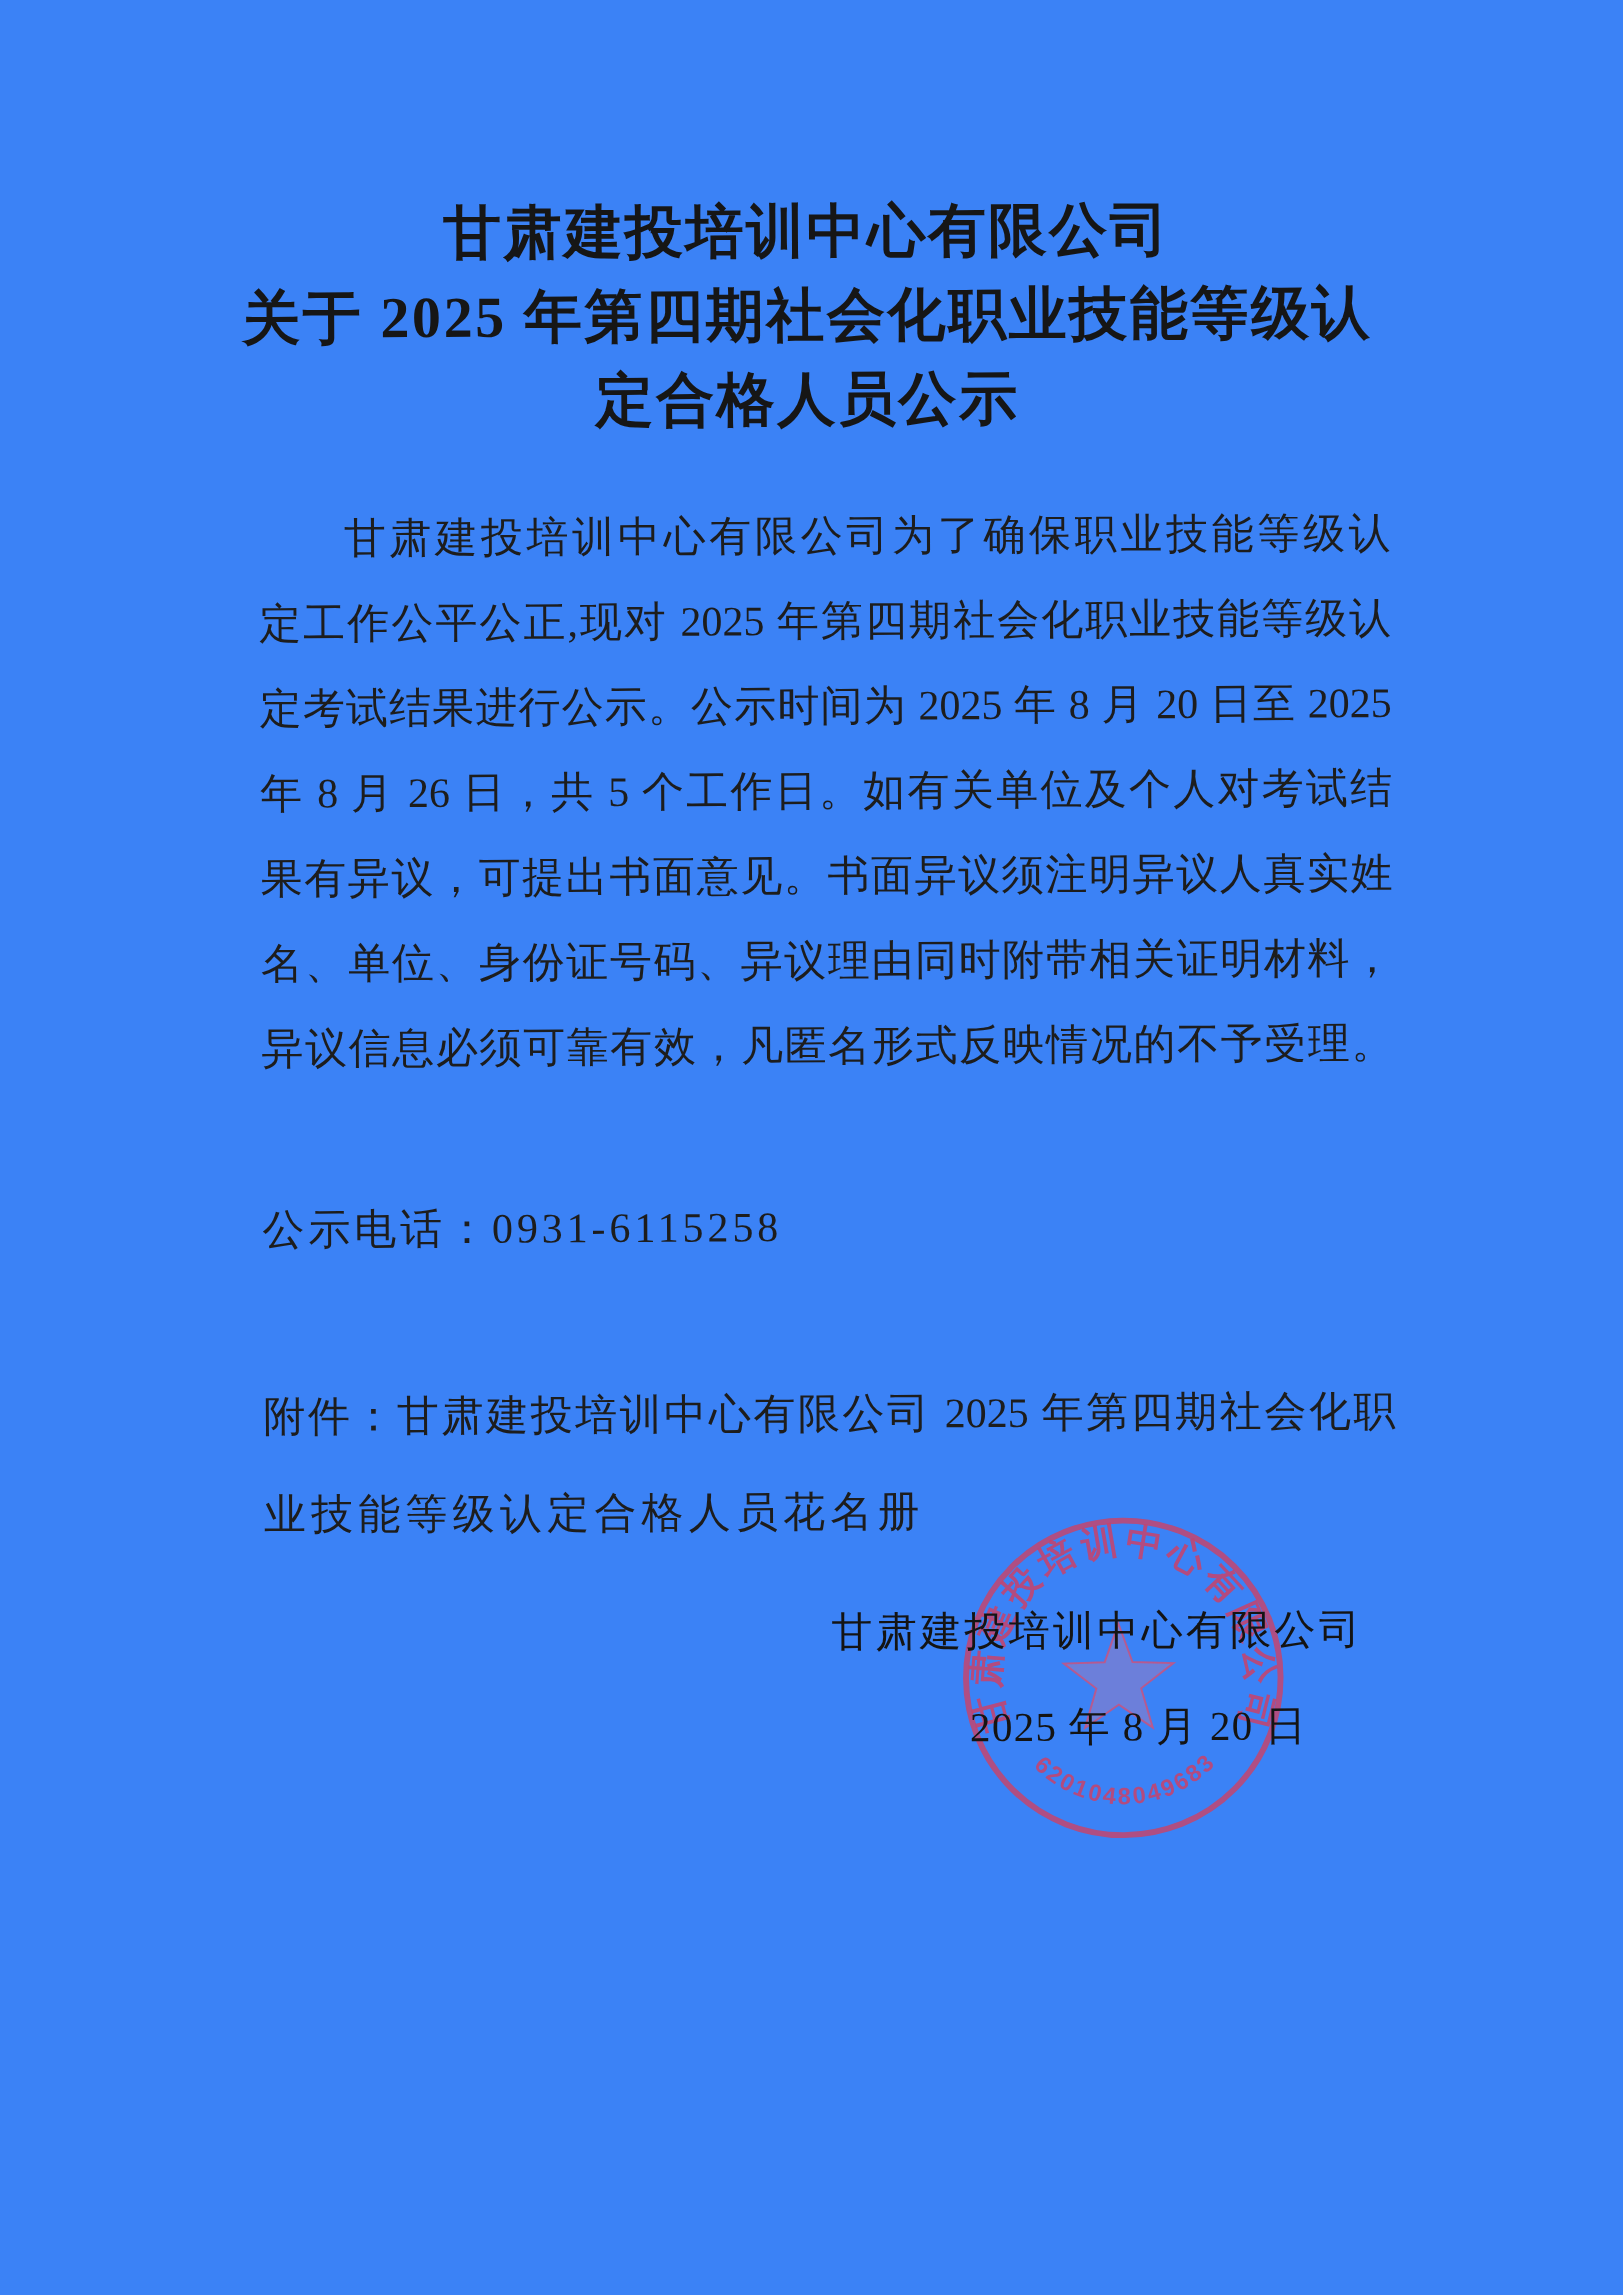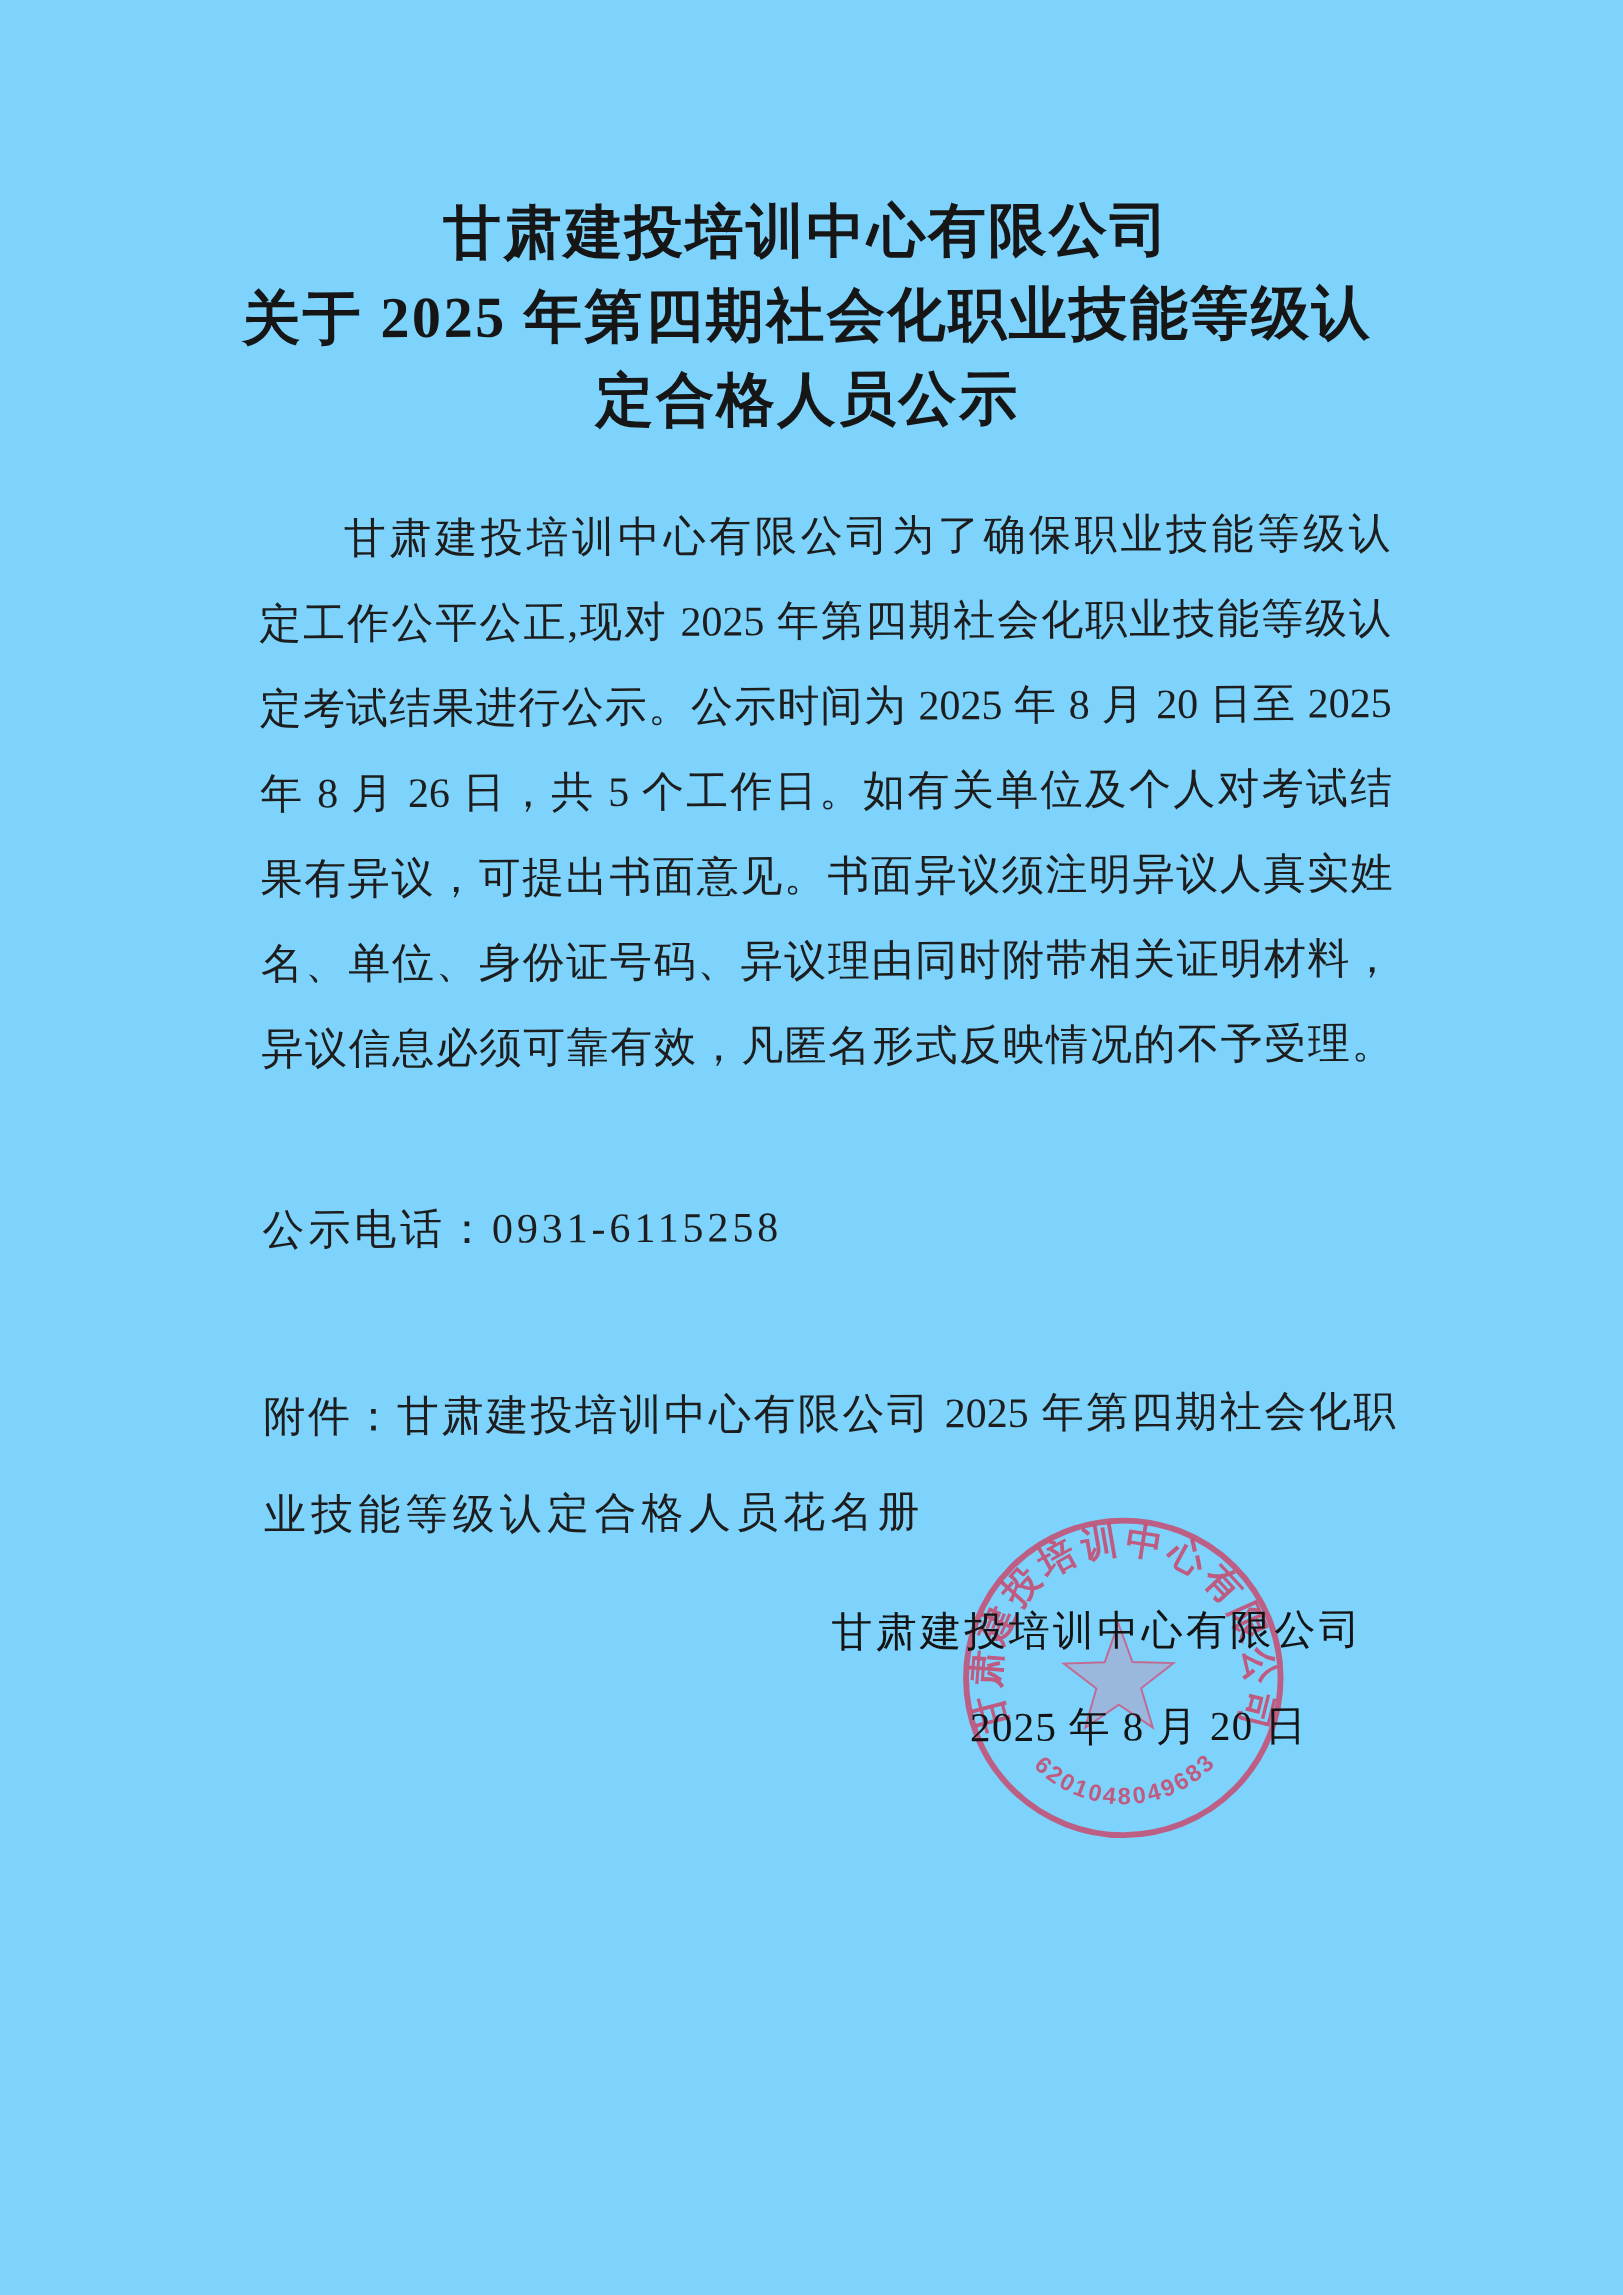--- a/index.html
+++ b/index.html
@@ -1,20 +1,20 @@
 <!DOCTYPE html>
 <html style="font-size:10.5px"><head>
 <meta charset="utf-8">
 <style>
   html, body { margin: 0; padding: 0; background: #e8e8e8; }
   #page {
     position: relative;
     width: 1623px;
     height: 2295px;
-    background: #7dd3fc;
+    background: #3b82f6;
     overflow: hidden;
     font-family: "Liberation Serif", "DejaVu Serif", serif;
     color: #1b1b1b;
   }
   .tilt { position: absolute; inset: 0; transform: rotate(-0.3deg); }
 
   
   .title-block {
     position: absolute;
     left: 0; right: 0;

